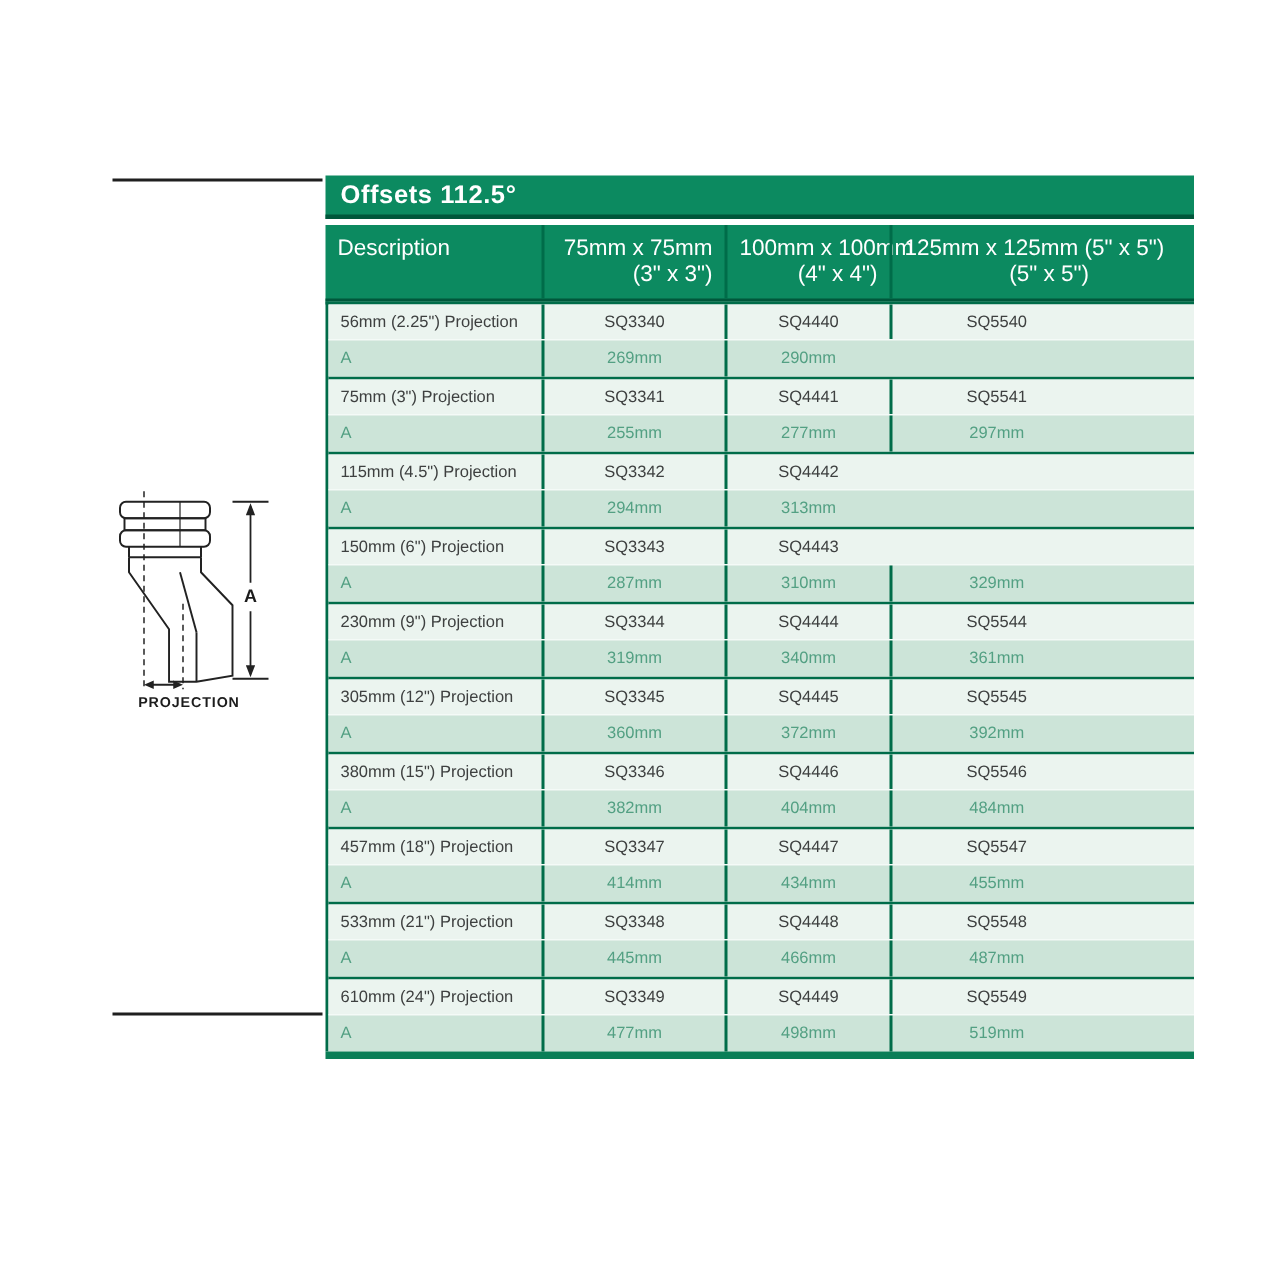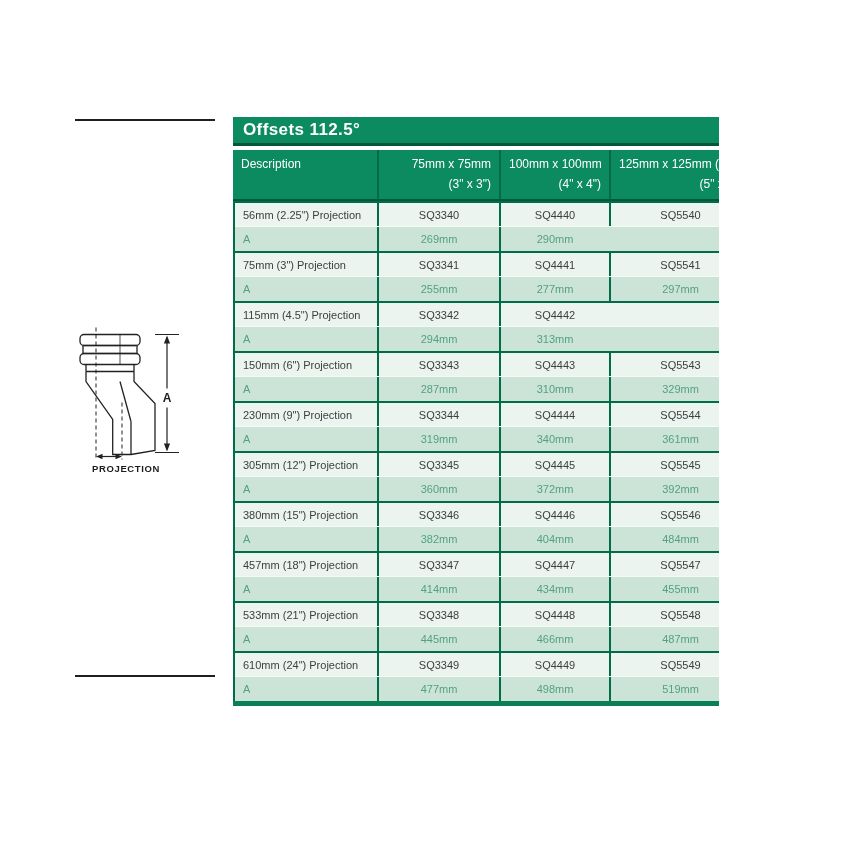--- a/index.html
+++ b/index.html
@@ -18,30 +18,30 @@
     width:850px;height:850px;position:relative;background:#ffffff;
     font-family:"Liberation Sans", sans-serif;overflow:hidden;
   }
   
   .rule{position:absolute;background:#1f1f1f;height:2px;width:140px;left:75px;}
   .rule.top{top:119px;}
   .rule.bottom{top:675px;}
   
   .diagram{position:absolute;left:68px;top:321px;width:126px;height:158px;}
   
-  .table-wrap{position:absolute;left:233px;top:117px;width:486px;}
+  .table-wrap{position:absolute;left:217px;top:117px;width:579px;}
   .title-bar{
     background:var(--green);color:#fff;font-weight:bold;font-size:17px;
     line-height:19px;padding:3px 10px 4px;border-bottom:3px solid var(--title-underline);
     letter-spacing:.4px;
   }
   .gap{height:4px;background:#fff;}
   .thead{
     display:grid;grid-template-columns:144px 122px 110px 141px;
-    background:var(--green);color:#fff;font-size:12px;
+    background:var(--green);color:#fff;font-size:15px;
     border-bottom:2px solid var(--title-underline);
   }
   .hcell{
     min-height:49px;padding:7px 8px 8px;display:flex;flex-direction:column;
     justify-content:space-between;white-space:nowrap;
   }
   .hcell + .hcell{border-left:2px solid var(--border);text-align:right;}
   .hcell.center{text-align:right;}
   .tbody{border-top:2px solid var(--border);border-left:2px solid var(--border);}
   .pair{border-bottom:2px solid var(--border);}
@@ -164,21 +164,20 @@
         <div class="cell center">294mm</div>
         <div class="cell center">313mm</div>
       </div>
     </div>
 
     <div class="pair">
       <div class="row product">
         <div class="cell">150mm (6") Projection</div>
         <div class="cell center">SQ3343</div>
         <div class="cell center">SQ4443</div>
-        <div class="cell center">SQ5543</div>
       </div>
       <div class="row dims">
         <div class="cell">A</div>
         <div class="cell center">287mm</div>
         <div class="cell center">310mm</div>
         <div class="cell center">329mm</div>
       </div>
     </div>
 
     <div class="pair">

